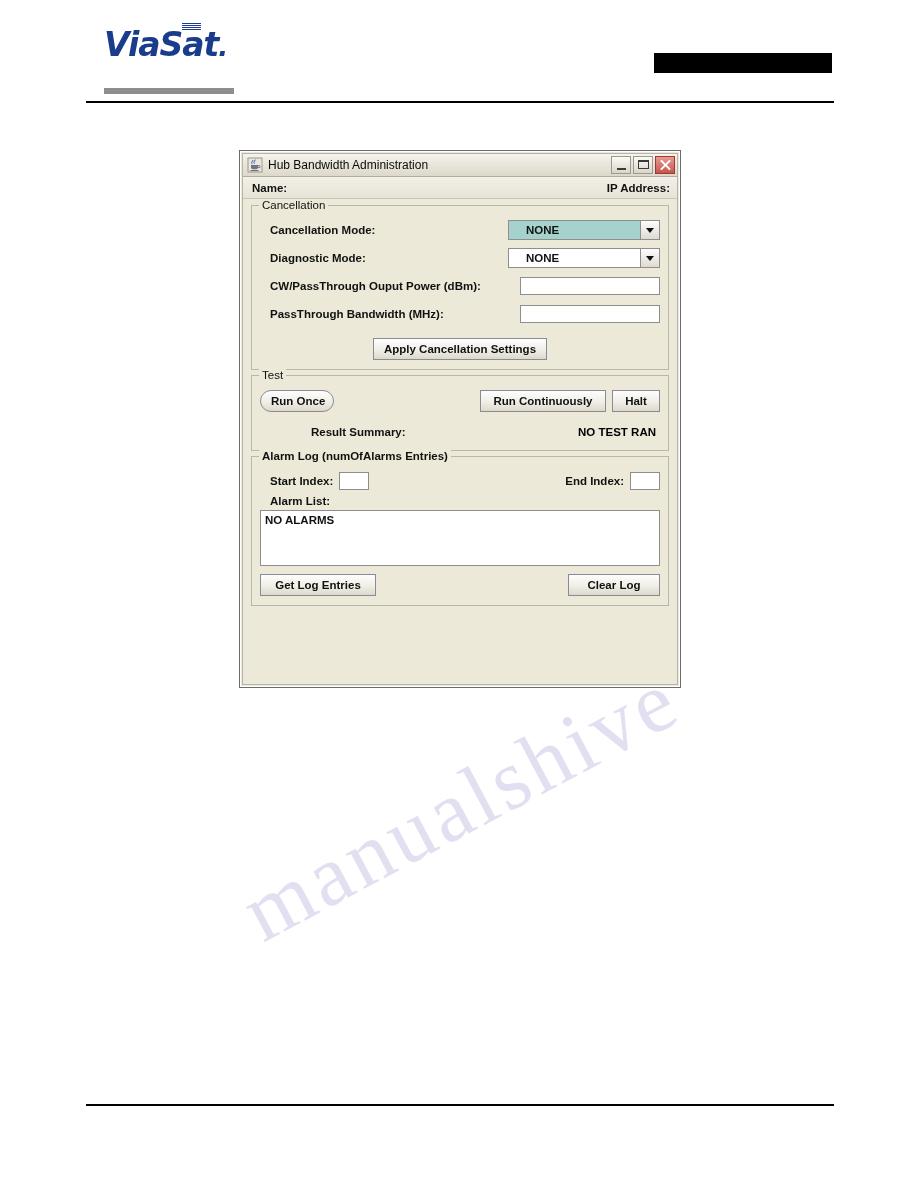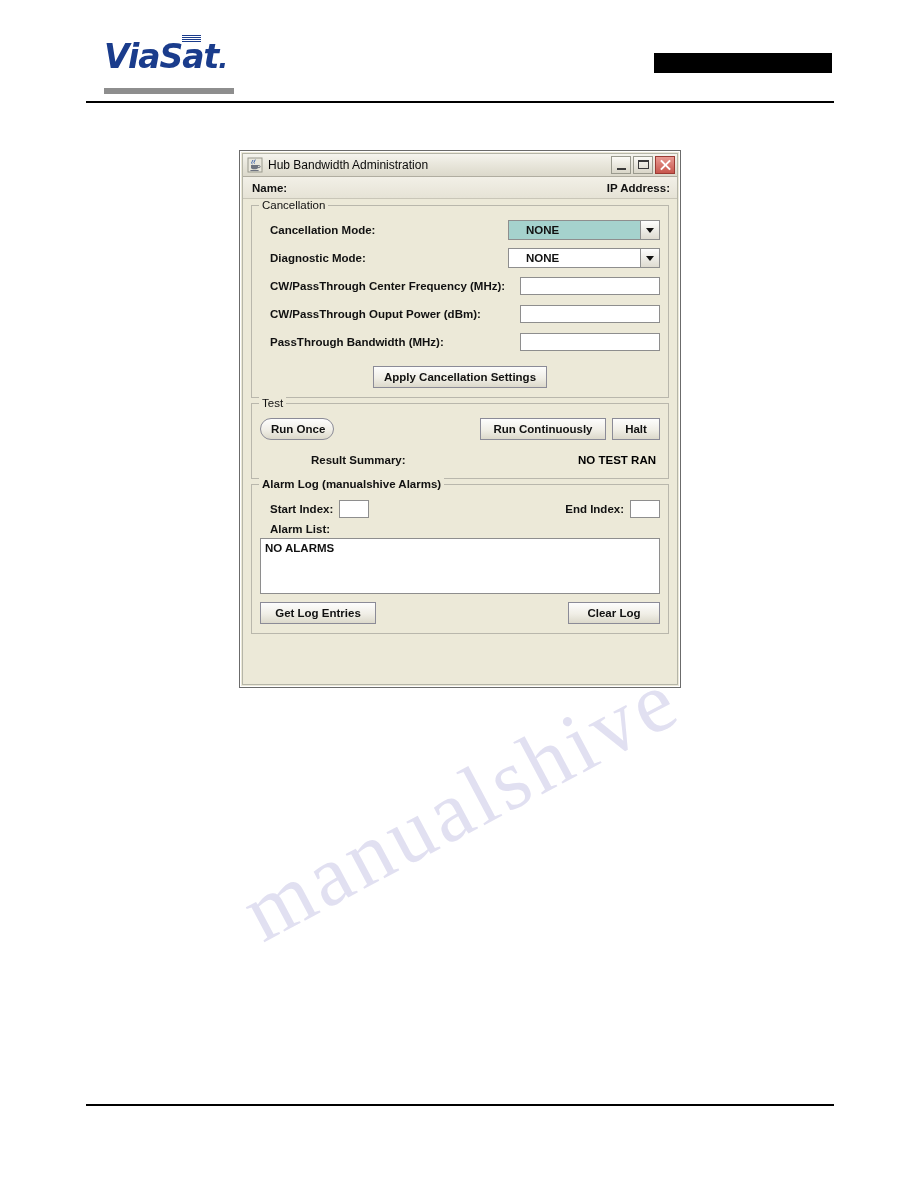--- a/index.html
+++ b/index.html
@@ -40,21 +40,21 @@
   .page-header {
     position: absolute;
     left: 0; top: 0;
     width: 918px;
     height: 110px;
     z-index: 10;
   }
   .logo-wrap {
     position: absolute;
     left: 104px;
-    top: 40px;
+    top: 28px;
     width: 230px;
   }
   .logo-text {
     font-family: "DejaVu Sans", sans-serif;
     font-style: italic;
     font-weight: bold;
     font-size: 33px;
     color: #1a3c8c;
     letter-spacing: -1px;
     line-height: 34px;
@@ -396,25 +396,20 @@
         <span class="lbl indent">Diagnostic  Mode:</span>
         <span class="spacer"></span>
         <span class="combo">
           <span class="combo-val">NONE</span>
           <span class="arrow-btn">
                 <span class="tri"></span>
               </span>
         </span>
       </div>
 
-      <div class="form-row">
-        <span class="lbl indent">CW/PassThrough Center Frequency (MHz):</span>
-        <span class="spacer"></span>
-        <span class="tbox wide"></span>
-      </div>
 
       <div class="form-row">
         <span class="lbl indent">CW/PassThrough Ouput Power (dBm):</span>
         <span class="spacer"></span>
         <span class="tbox wide"></span>
       </div>
 
       <div class="form-row">
         <span class="lbl indent">PassThrough Bandwidth (MHz):</span>
         <span class="spacer"></span>
@@ -436,21 +431,21 @@
         <span class="btn" style="width:48px;">Halt</span>
       </div>
 
       <div class="result-row">
         <span class="lbl">Result Summary:</span>
         <span class="result-val">NO TEST RAN</span>
       </div>
     </div>
 
     <div class="group alarm">
-      <span class="group-title">Alarm Log (manualshive Alarms)</span>
+      <span class="group-title">Alarm Log (numOfAlarms Entries)</span>
 
       <div class="form-row" style="margin-bottom:4px;">
         <span class="lbl indent">Start Index:</span>
         <span class="tbox tiny" style="margin-left:6px;"></span>
         <span class="spacer"></span>
         <span class="lbl">End Index:</span>
         <span class="tbox tiny" style="margin-left:6px;"></span>
       </div>
 
       <div class="lbl indent">Alarm  List:</div>

